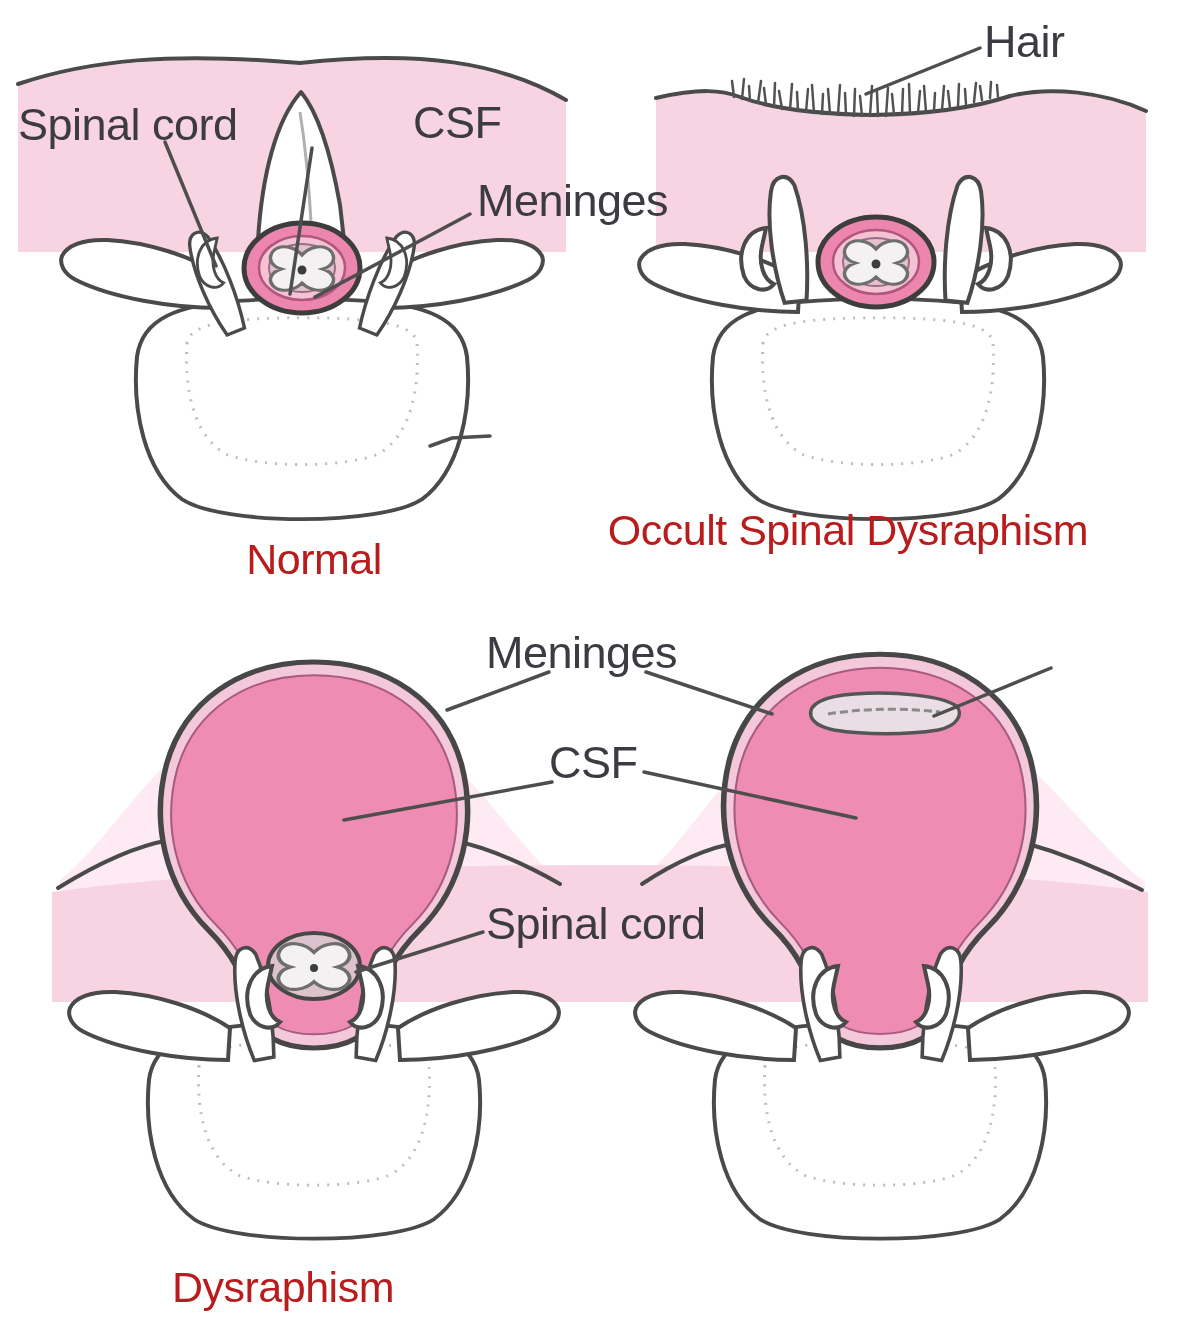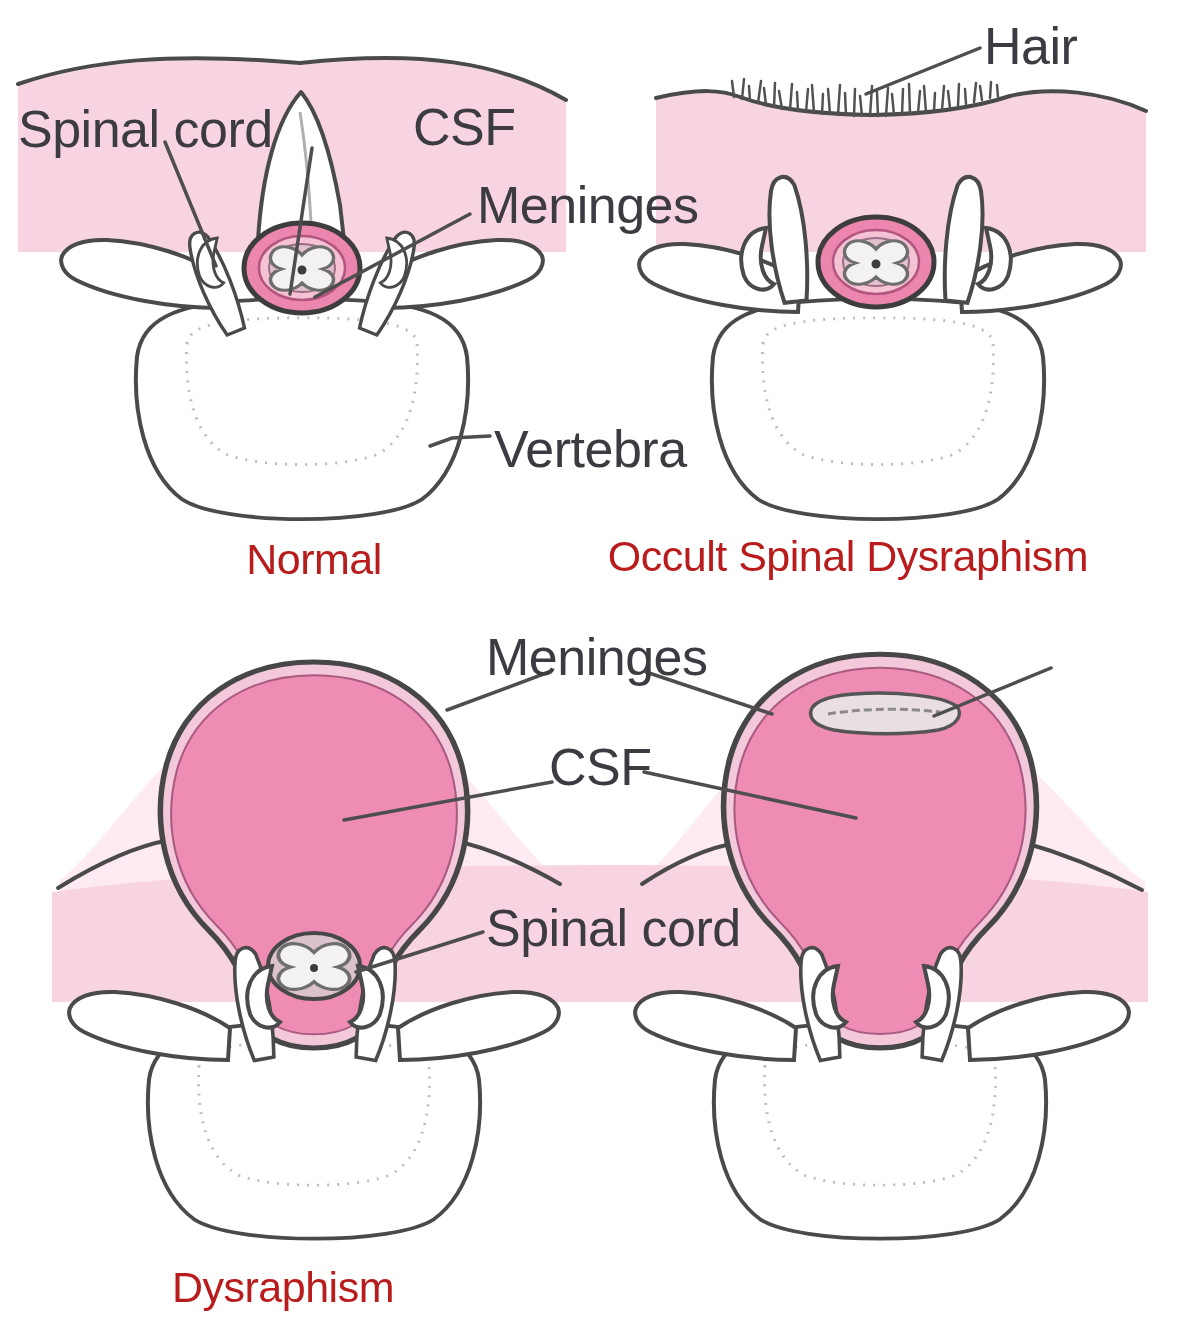--- a/index.html
+++ b/index.html
@@ -1,19 +1,19 @@
 <!DOCTYPE html>
 <html><head>
 <meta charset="utf-8">
 <style>
   html,body{margin:0;padding:0;background:#ffffff;}
   #figure{position:relative;width:1200px;height:1328px;background:#ffffff;overflow:hidden;
           font-family:"Liberation Sans", sans-serif;}
   #art{position:absolute;left:0;top:0;width:1200px;height:1328px;}
-  .label{position:absolute;font-size:52px;color:#3b3b41;letter-spacing:-0.5px;
+  .label{position:absolute;font-size:45px;color:#3b3b41;letter-spacing:-0.5px;
          white-space:pre-line;line-height:1.42;}
   .caption{position:absolute;font-size:43px;color:#b91c1c;letter-spacing:-0.5px;
            transform:translateX(-50%);white-space:nowrap;}
 </style>
 </head>
 <body>
 
 <div id="figure">
 
 <svg id="art" viewBox="0 0 1200 1328">
@@ -118,24 +118,23 @@
   <path d="M 646,672 L 772,714" fill="none" stroke="#4e4e4e" stroke-width="3.5" stroke-linecap="round"></path>
   <path d="M 552,782 L 344,820" fill="none" stroke="#4e4e4e" stroke-width="3.5" stroke-linecap="round"></path>
   <path d="M 644,772 L 856,818" fill="none" stroke="#4e4e4e" stroke-width="3.5" stroke-linecap="round"></path>
   <path d="M 483,932 L 356,972" fill="none" stroke="#4e4e4e" stroke-width="3.5" stroke-linecap="round"></path>
   <path d="M 1051,668 L 934,716" fill="none" stroke="#4e4e4e" stroke-width="3.5" stroke-linecap="round"></path>
 </svg>
 
 <div class="label" style="left:18px;top:93px">Spinal cord</div>
 <div class="label" style="left:413px;top:91px">CSF</div>
 <div class="label" style="left:477px;top:169px">Meninges</div>
-<div class="label" style="left:494px;top:413px">Vertebra</div>
 <div class="label" style="left:984px;top:10px">Hair</div>
 <div class="caption" style="left:314px;top:535px">Normal</div>
-<div class="caption" style="left:848px;top:532px">Occult Spinal Dysraphism</div>
+<div class="caption" style="left:848px;top:506px">Occult Spinal Dysraphism</div>
 
 <div class="label" style="left:486px;top:621px">Meninges</div>
 <div class="label" style="left:549px;top:731px">CSF</div>
 <div class="label" style="left:486px;top:892px">Spinal cord</div>
 
 <div class="caption" style="left:283px;top:1263px">Dysraphism</div>
 
 </div>
 
 </body></html>

